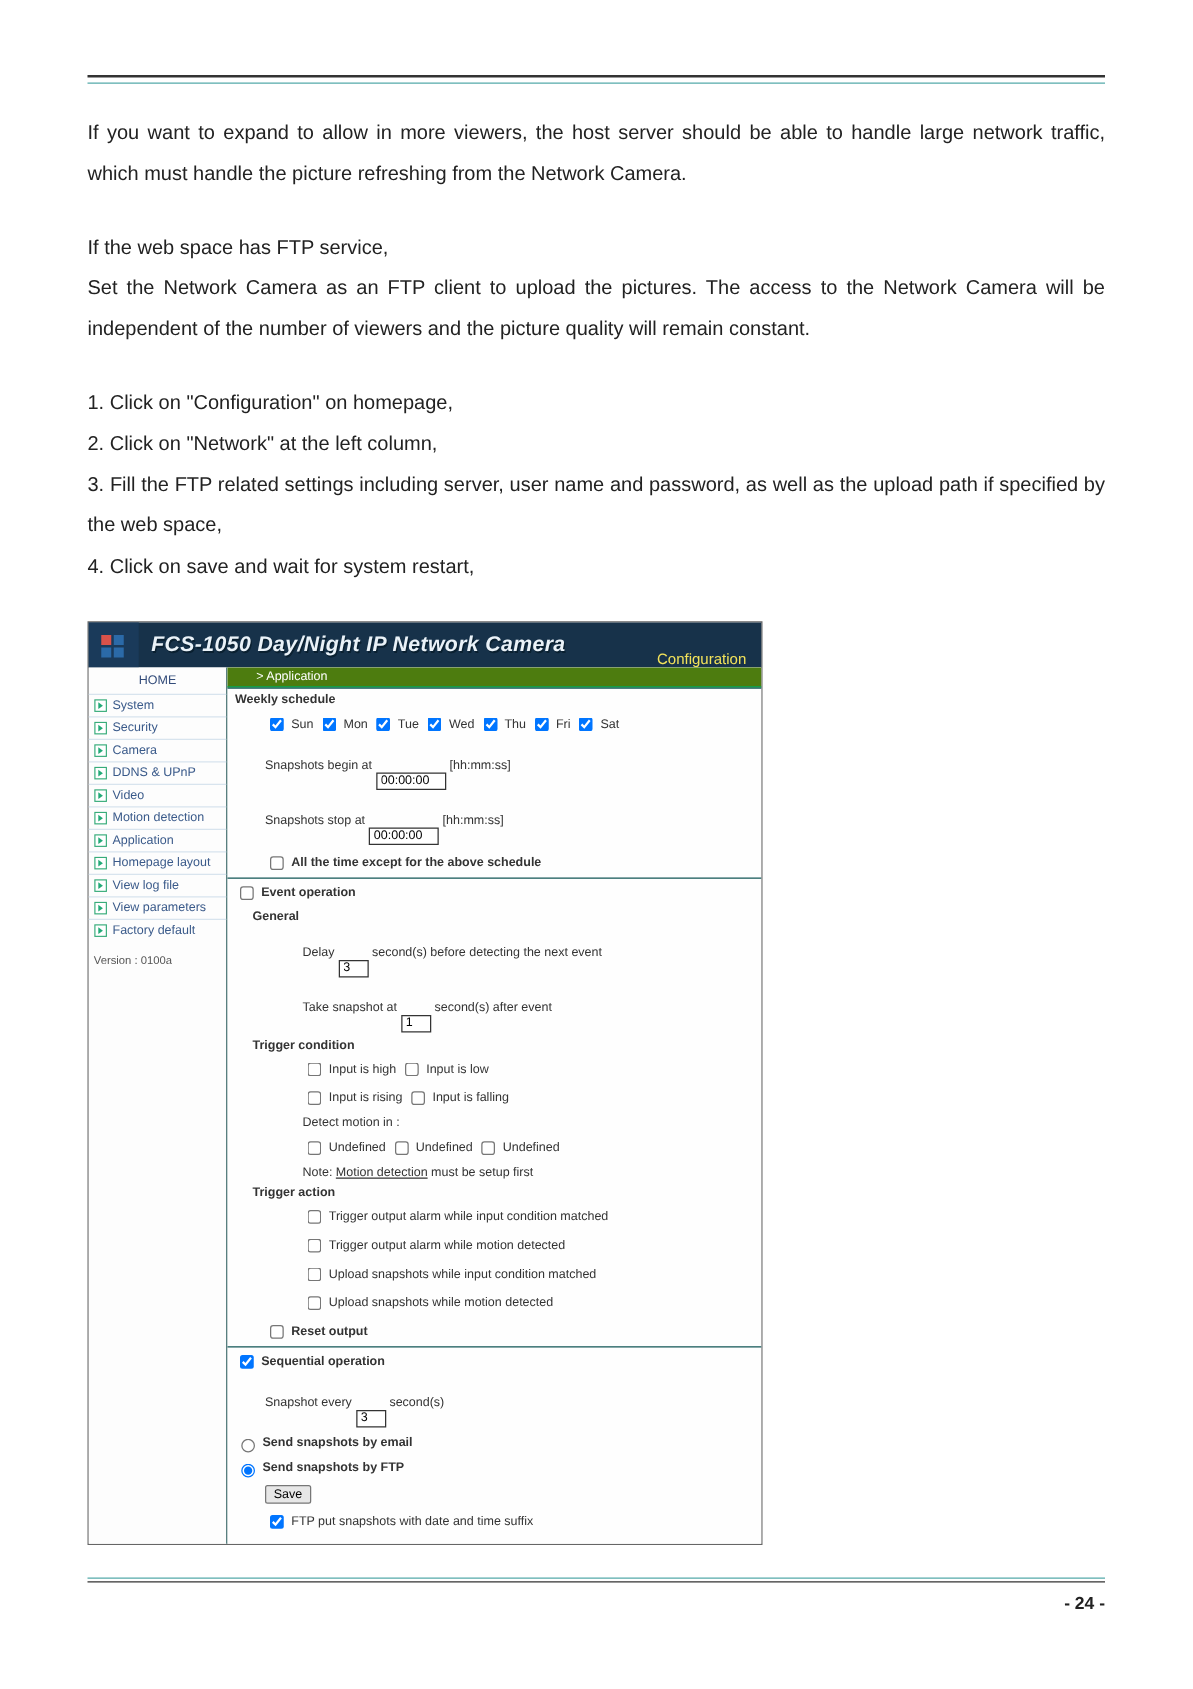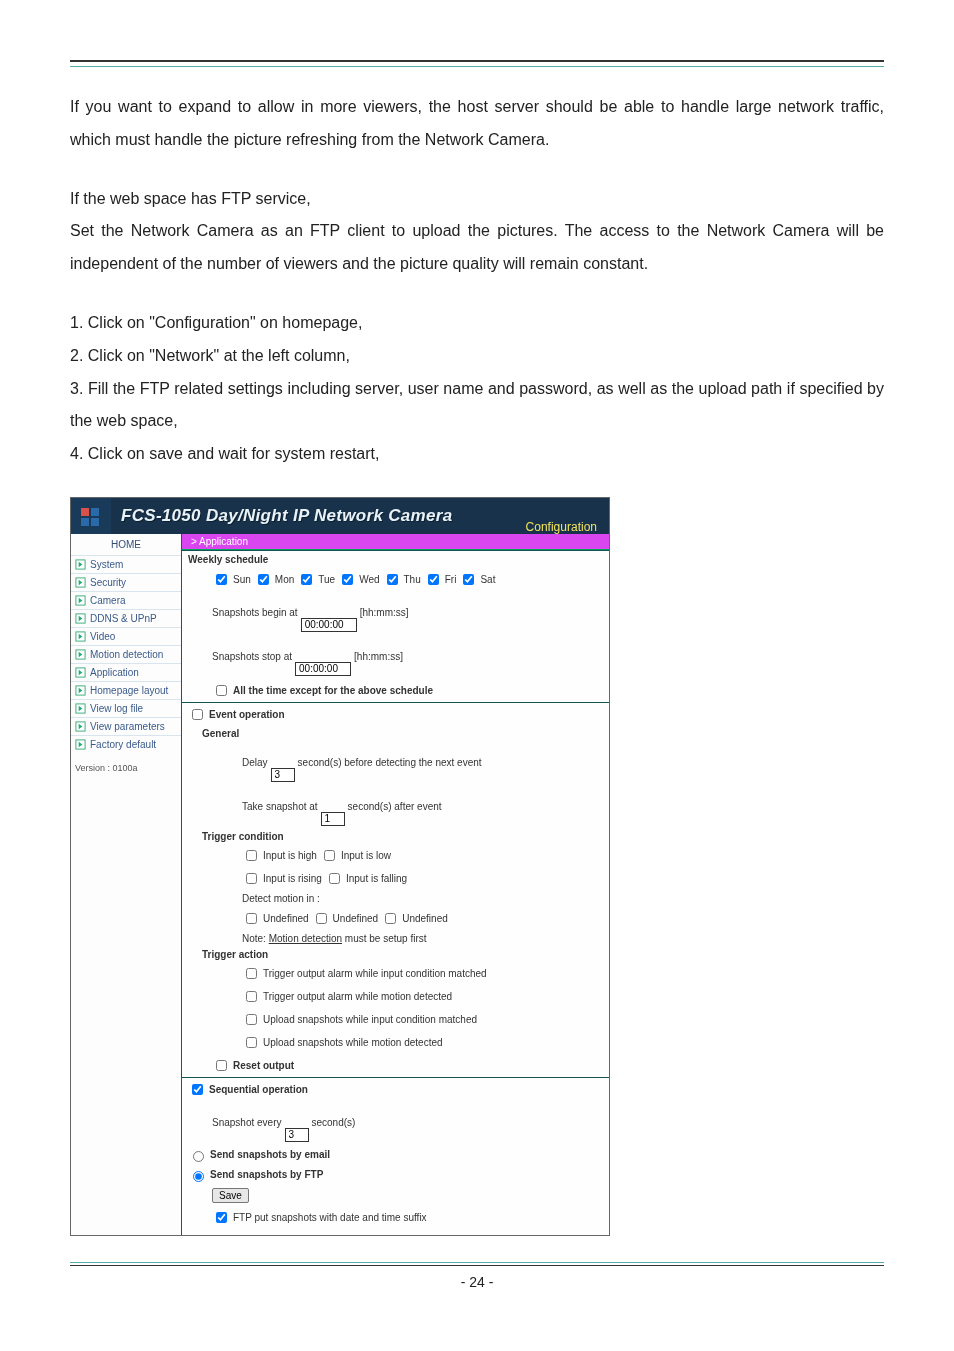--- a/index.html
+++ b/index.html
@@ -15,37 +15,37 @@
   .logo svg { width:24px; height:24px; }
   .ttl { flex:1; padding:4px 10px 8px 10px; font-size:17px; font-weight:bold; color:#eaf2f8; font-style:italic; letter-spacing:0.3px; text-shadow:1px 1px 0 #0a2030; }
   .cfg { padding:0 12px; color:#f3e35a; font-size:12px; }
   .body-row { display:flex; }
   .side { width:110px; border-right:1px solid #255; background:#fdfdfd; font-size:10px; }
   .home { text-align:center; padding:5px 0; color:#334c7a; font-size:10px; }
   .sitem { display:flex; align-items:center; gap:4px; padding:3px 4px; border-top:1px solid #d8e4ee; color:#3a5a8a; cursor:pointer; }
   .sitem .ar { width:11px; height:11px; }
   .sver { padding:10px 4px 8px 4px; color:#555; font-size:9px; }
   .main { flex:1; background:#fefefe; font-size:10px; color:#333; }
-  .crumb { background:#d946ef; color:#fff; padding:2px 9px; font-size:10px; border-bottom:1px solid #0a5; }
+  .crumb { background:#4d7c0f; color:#fff; padding:2px 23px; font-size:10px; border-bottom:1px solid #0a5; }
   .sec-ttl { font-weight:bold; padding:3px 6px; border-top:1px solid #155; font-size:10px; }
   .pad { padding:3px 6px 3px 30px; }
   .pad2 { padding:3px 6px 3px 60px; }
   .row { display:flex; align-items:center; flex-wrap:wrap; gap:3px; }
   .cb { width:11px; height:11px; }
   .tin { height:14px; font-size:10px; border:1px solid #333; padding:0 3px; box-sizing:border-box;margin-top:24px; }
   .tin-sm { width:24px; }
   .tin-md { width:56px; }
   .bld { font-weight:bold; }
   .sub { font-weight:bold; padding:2px 6px 2px 20px; }
   .uline { text-decoration:underline; }
   .radio { width:11px; height:11px; }
   .btn { font-size:10px; padding:1px 6px; border:1px solid #777; background:#e7e7e7; border-radius:2px; }
   .divider-row { border-top:1px solid #155; }
   .footer-rule { margin-top:18px; border-top:1px solid #5aa; border-bottom:1px solid #333; height:2px; }
-  .pagenum { text-align:center; font-weight:normal; font-size:14px; padding-top:8px; }
+  .pagenum { text-align:right; font-weight:bold; font-size:14px; padding-top:8px; }
   .note { font-size:10px; }
 </style>
 </head>
 <body>
 
 <div class="page">
   <div class="top-rule"></div>
 
   <div class="prose">
     <div class="blk">

